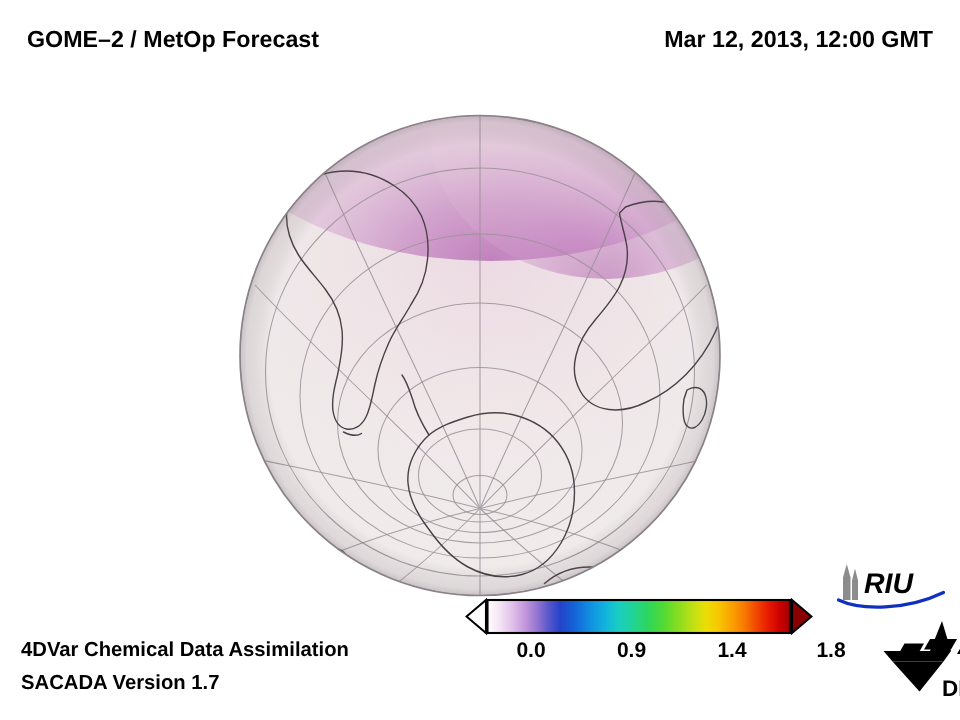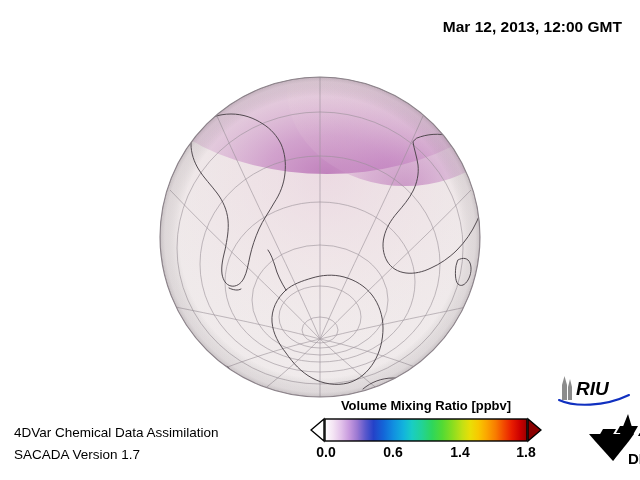--- a/index.html
+++ b/index.html
@@ -52,21 +52,21 @@
 
   
   #footer-left {
     position: absolute;
     left: 14px;
     bottom: 14px;
     text-align: left;
   }
   .ftr-line {
     font-size: 13.5px;
-    font-weight: normal;
+    font-weight: bold;
     line-height: 22px;
     white-space: nowrap;
   }
 
   
   #colorbar-block {
     position: absolute;
     left: 310px;
     top: 398px;
     width: 232px;
@@ -80,20 +80,21 @@
   }
   #colorbar-svg {
     display: block;
     width: 232px;
     height: 26px;
   }
   #colorbar-ticklabels {
     position: relative;
     height: 20px;
     margin-top: 1px;
+    margin-left: 28px;
   }
   .cb-tick-label {
     position: absolute;
     top: 0;
     font-size: 14px;
     font-weight: bold;
     transform: translateX(-50%);
     white-space: nowrap;
   }
 
@@ -111,20 +112,21 @@
     top: 412px;
     width: 76px;
     height: 58px;
   }
   #logo-riu svg, #logo-dlr svg { display: block; }
 </style>
 </head>
 <body>
 
 <div id="header-left">
+  <div class="hdr-line">GOME–2 / MetOp Forecast</div>
 </div>
 
 <div id="header-right">
   <div class="hdr-line">Mar 12, 2013, 12:00 GMT</div>
 </div>
 
 <div id="globe-panel">
   <svg id="globe-svg" viewBox="0 0 330 330">
     <defs>
       <clipPath id="diskClip">
@@ -244,21 +246,20 @@
     <circle cx="165" cy="165" r="160" fill="none" stroke="#8b8289" stroke-width="1.1"></circle>
   </svg>
 </div>
 
 <div id="footer-left">
   <div class="ftr-line">4DVar Chemical Data Assimilation</div>
   <div class="ftr-line">SACADA Version 1.7</div>
 </div>
 
 <div id="colorbar-block">
-  <div id="colorbar-title">Volume Mixing Ratio [ppbv]</div>
 
   <svg id="colorbar-svg" viewBox="0 0 232 26" preserveAspectRatio="none">
     <defs>
       <linearGradient id="cbGrad" x1="0" y1="0" x2="1" y2="0">
         <stop offset="0.000" stop-color="#ffffff"></stop>
         <stop offset="0.040" stop-color="#f4e4f4"></stop>
         <stop offset="0.080" stop-color="#e2c2ea"></stop>
         <stop offset="0.120" stop-color="#c79ade"></stop>
         <stop offset="0.160" stop-color="#9a78d2"></stop>
         <stop offset="0.200" stop-color="#5a58cc"></stop>
@@ -285,21 +286,21 @@
 
     <polygon points="14,2 14,24 1,13" fill="#ffffff" stroke="#000000" stroke-width="1.4"></polygon>
 
     <rect x="15" y="2" width="202" height="22" fill="url(#cbGrad)" stroke="#000000" stroke-width="1.4"></rect>
 
     <polygon points="218,2 218,24 231,13" fill="#8a0000" stroke="#000000" stroke-width="1.4"></polygon>
   </svg>
 
   <div id="colorbar-ticklabels">
     <span class="cb-tick-label" style="left:16px;">0.0</span>
-    <span class="cb-tick-label" style="left:83px;">0.6</span>
+    <span class="cb-tick-label" style="left:83px;">0.9</span>
     <span class="cb-tick-label" style="left:150px;">1.4</span>
     <span class="cb-tick-label" style="left:216px;text-align:right;">1.8</span>
   </div>
 </div>
 
 <div id="logo-riu">
   <svg viewBox="0 0 76 34" width="76" height="34">
 
     <g fill="#8c8c8c">
       <polygon points="6,26 6,11 8.5,2 11,11 11,26"></polygon>

